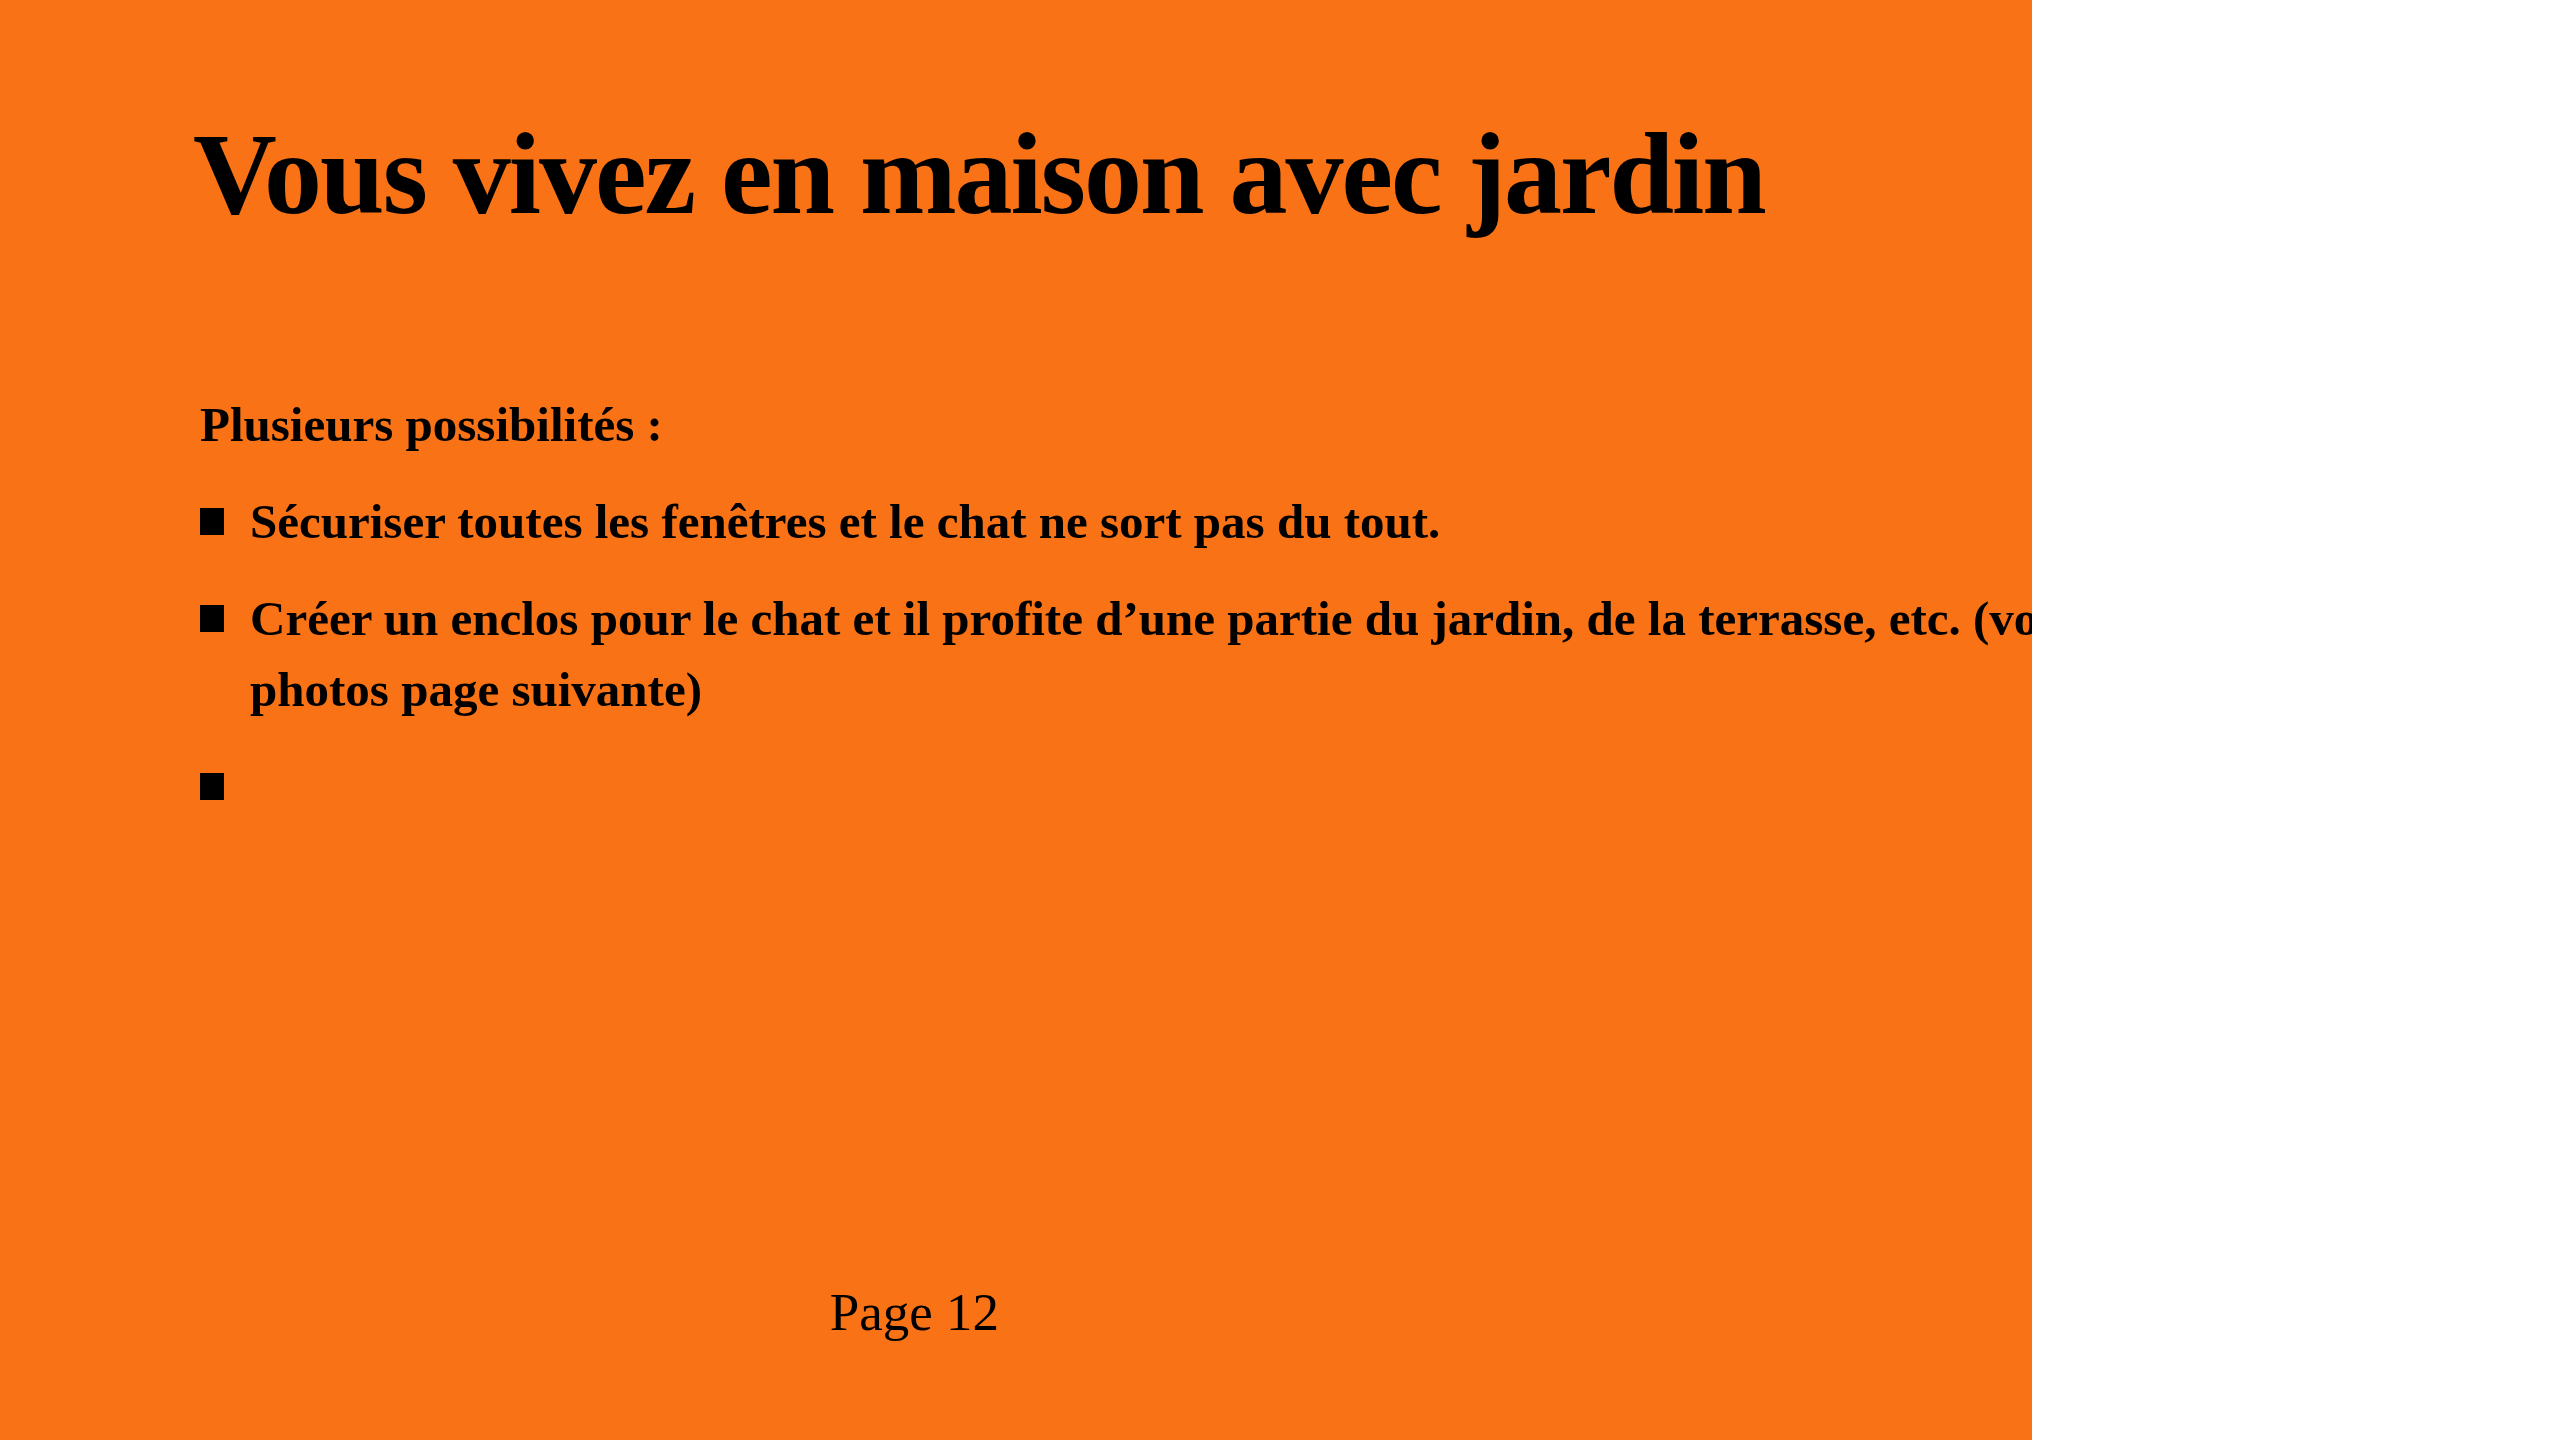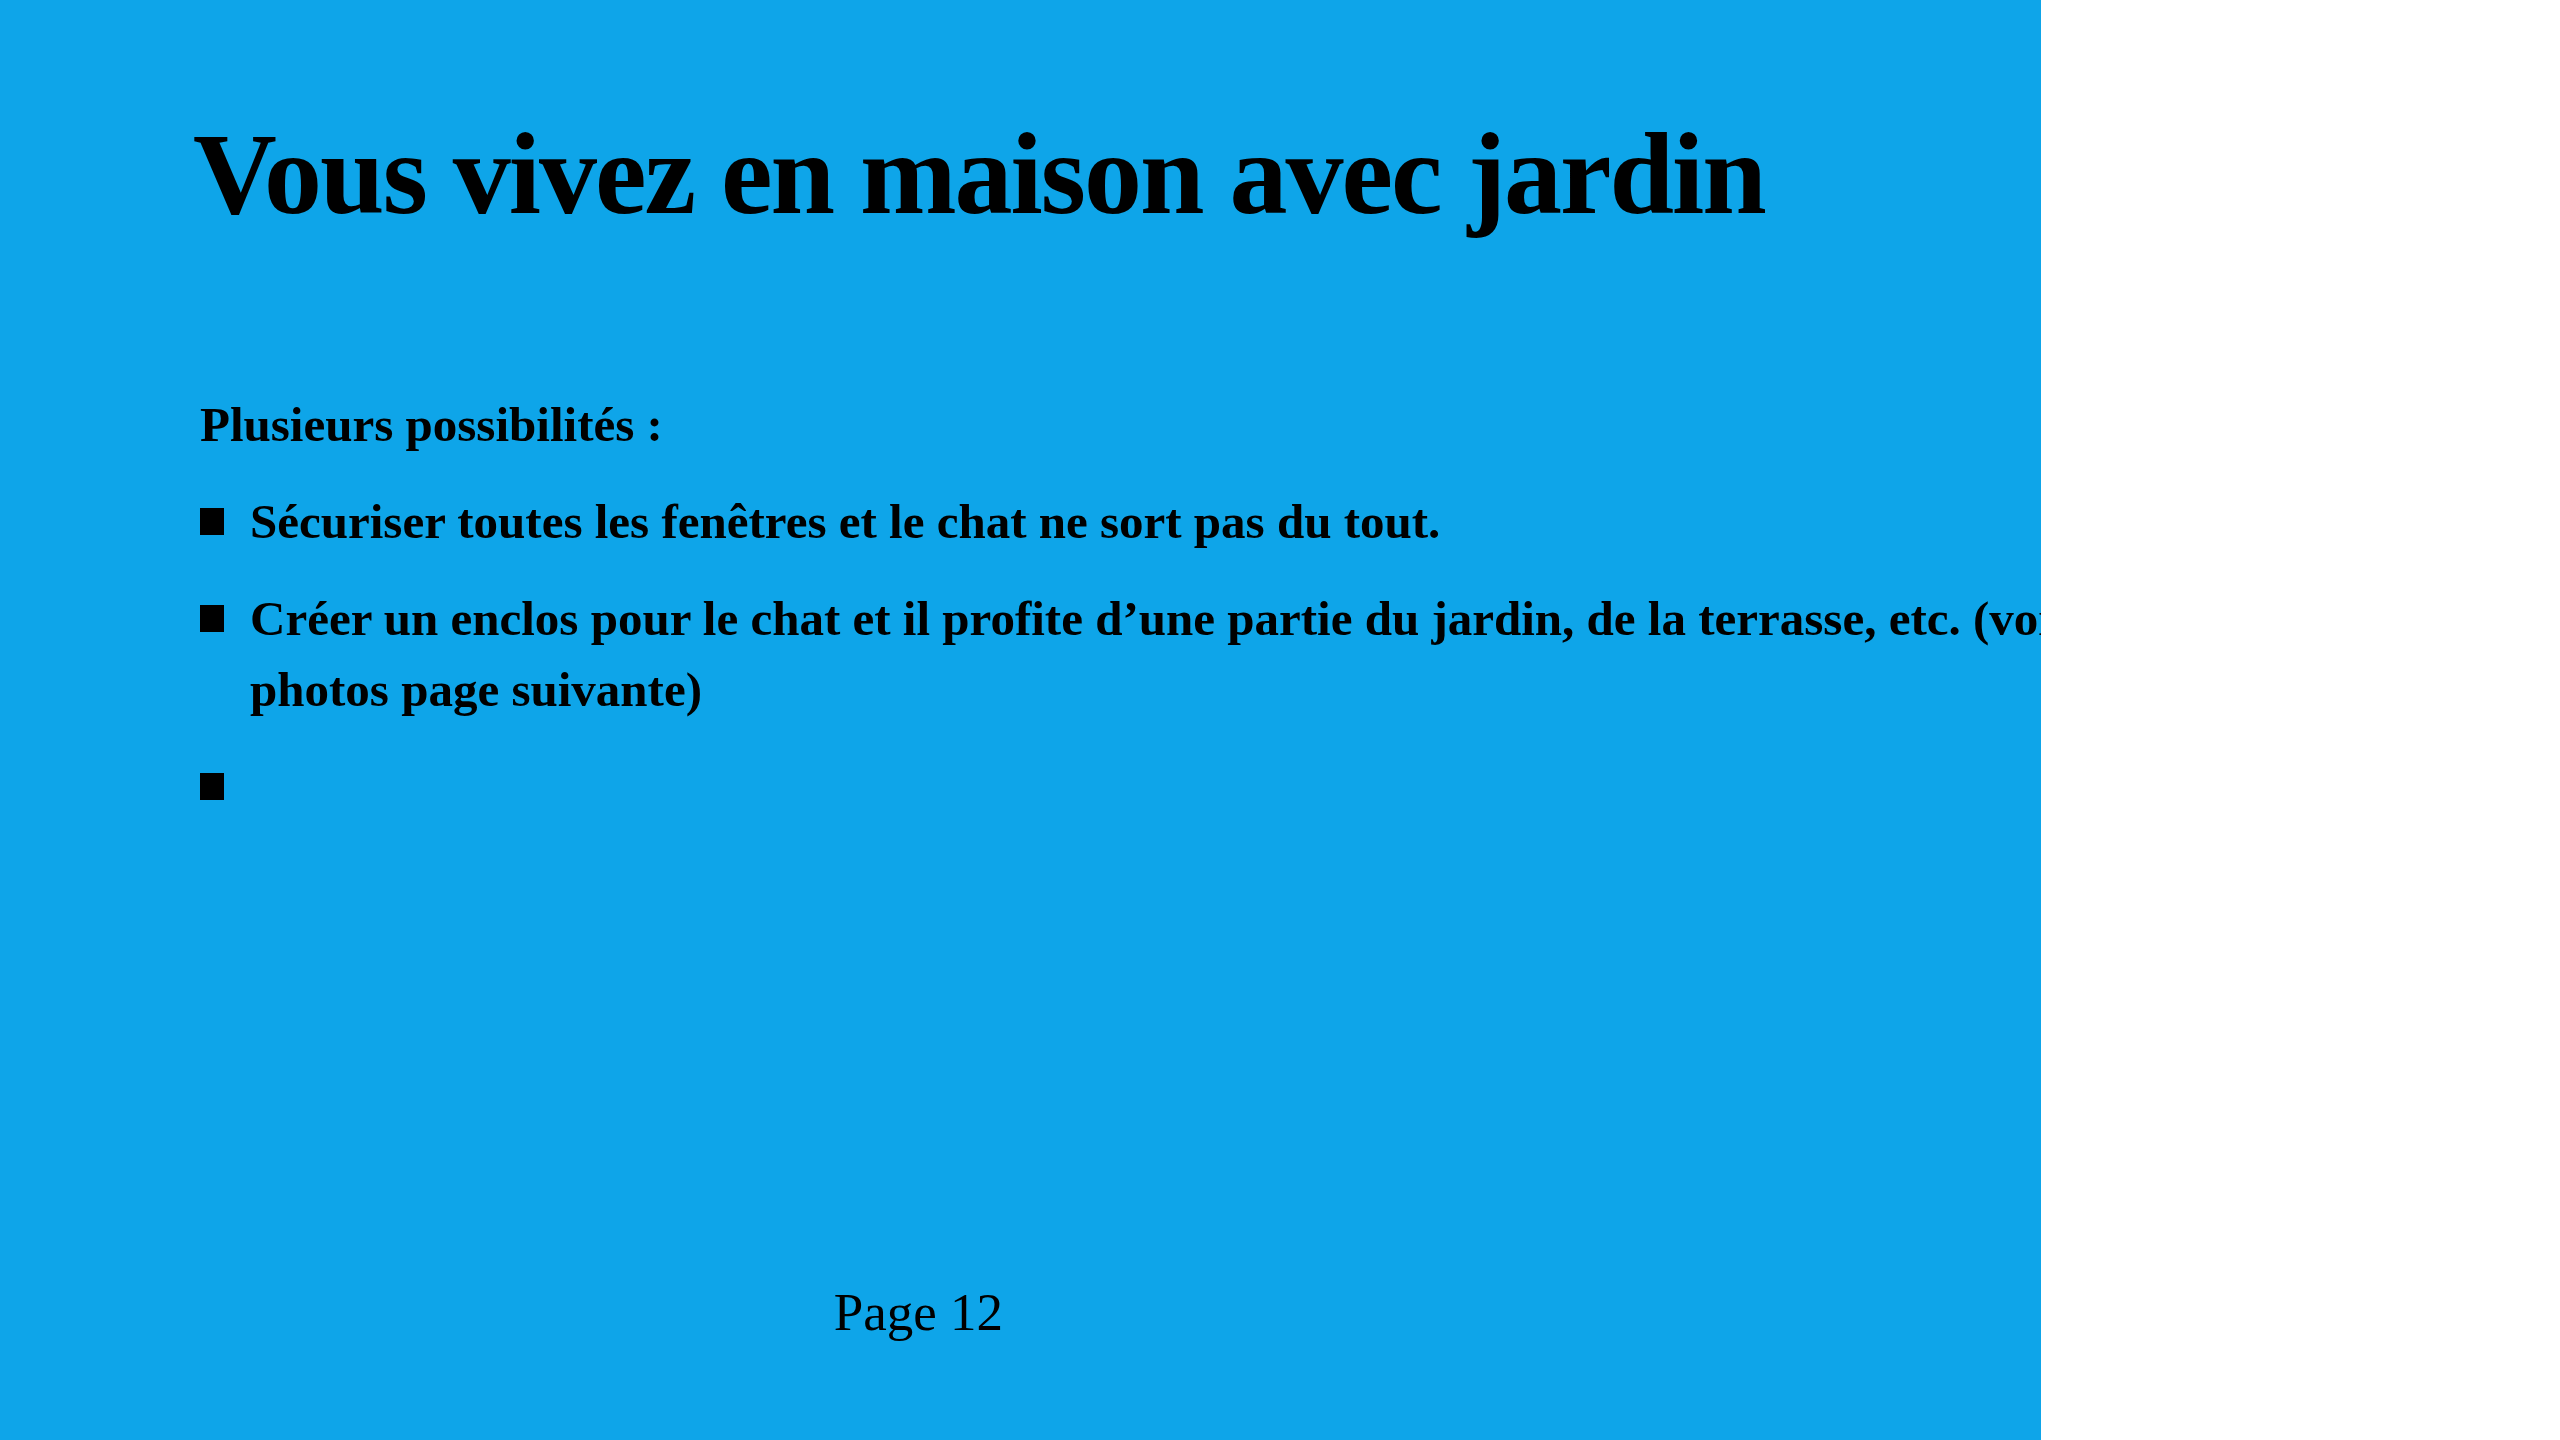--- a/index.html
+++ b/index.html
@@ -4,25 +4,24 @@
 <style>
   html, body {
     margin: 0;
     padding: 0;
     background: #ffffff;
   }
   .slide {
     position: relative;
     width: 2032px;
     height: 1440px;
-    background: #0ea5e9;
+    background: #f97316;
     color: #000000;
     font-family: "Liberation Serif", "DejaVu Serif", serif;
     overflow: hidden;
-    padding-left: 9px;
   }
   .slide-title {
     position: absolute;
     left: 193px;
     top: 108px;
     margin: 0;
     font-size: 116px;
     line-height: 1.15;
     font-weight: bold;
     letter-spacing: -2px;

